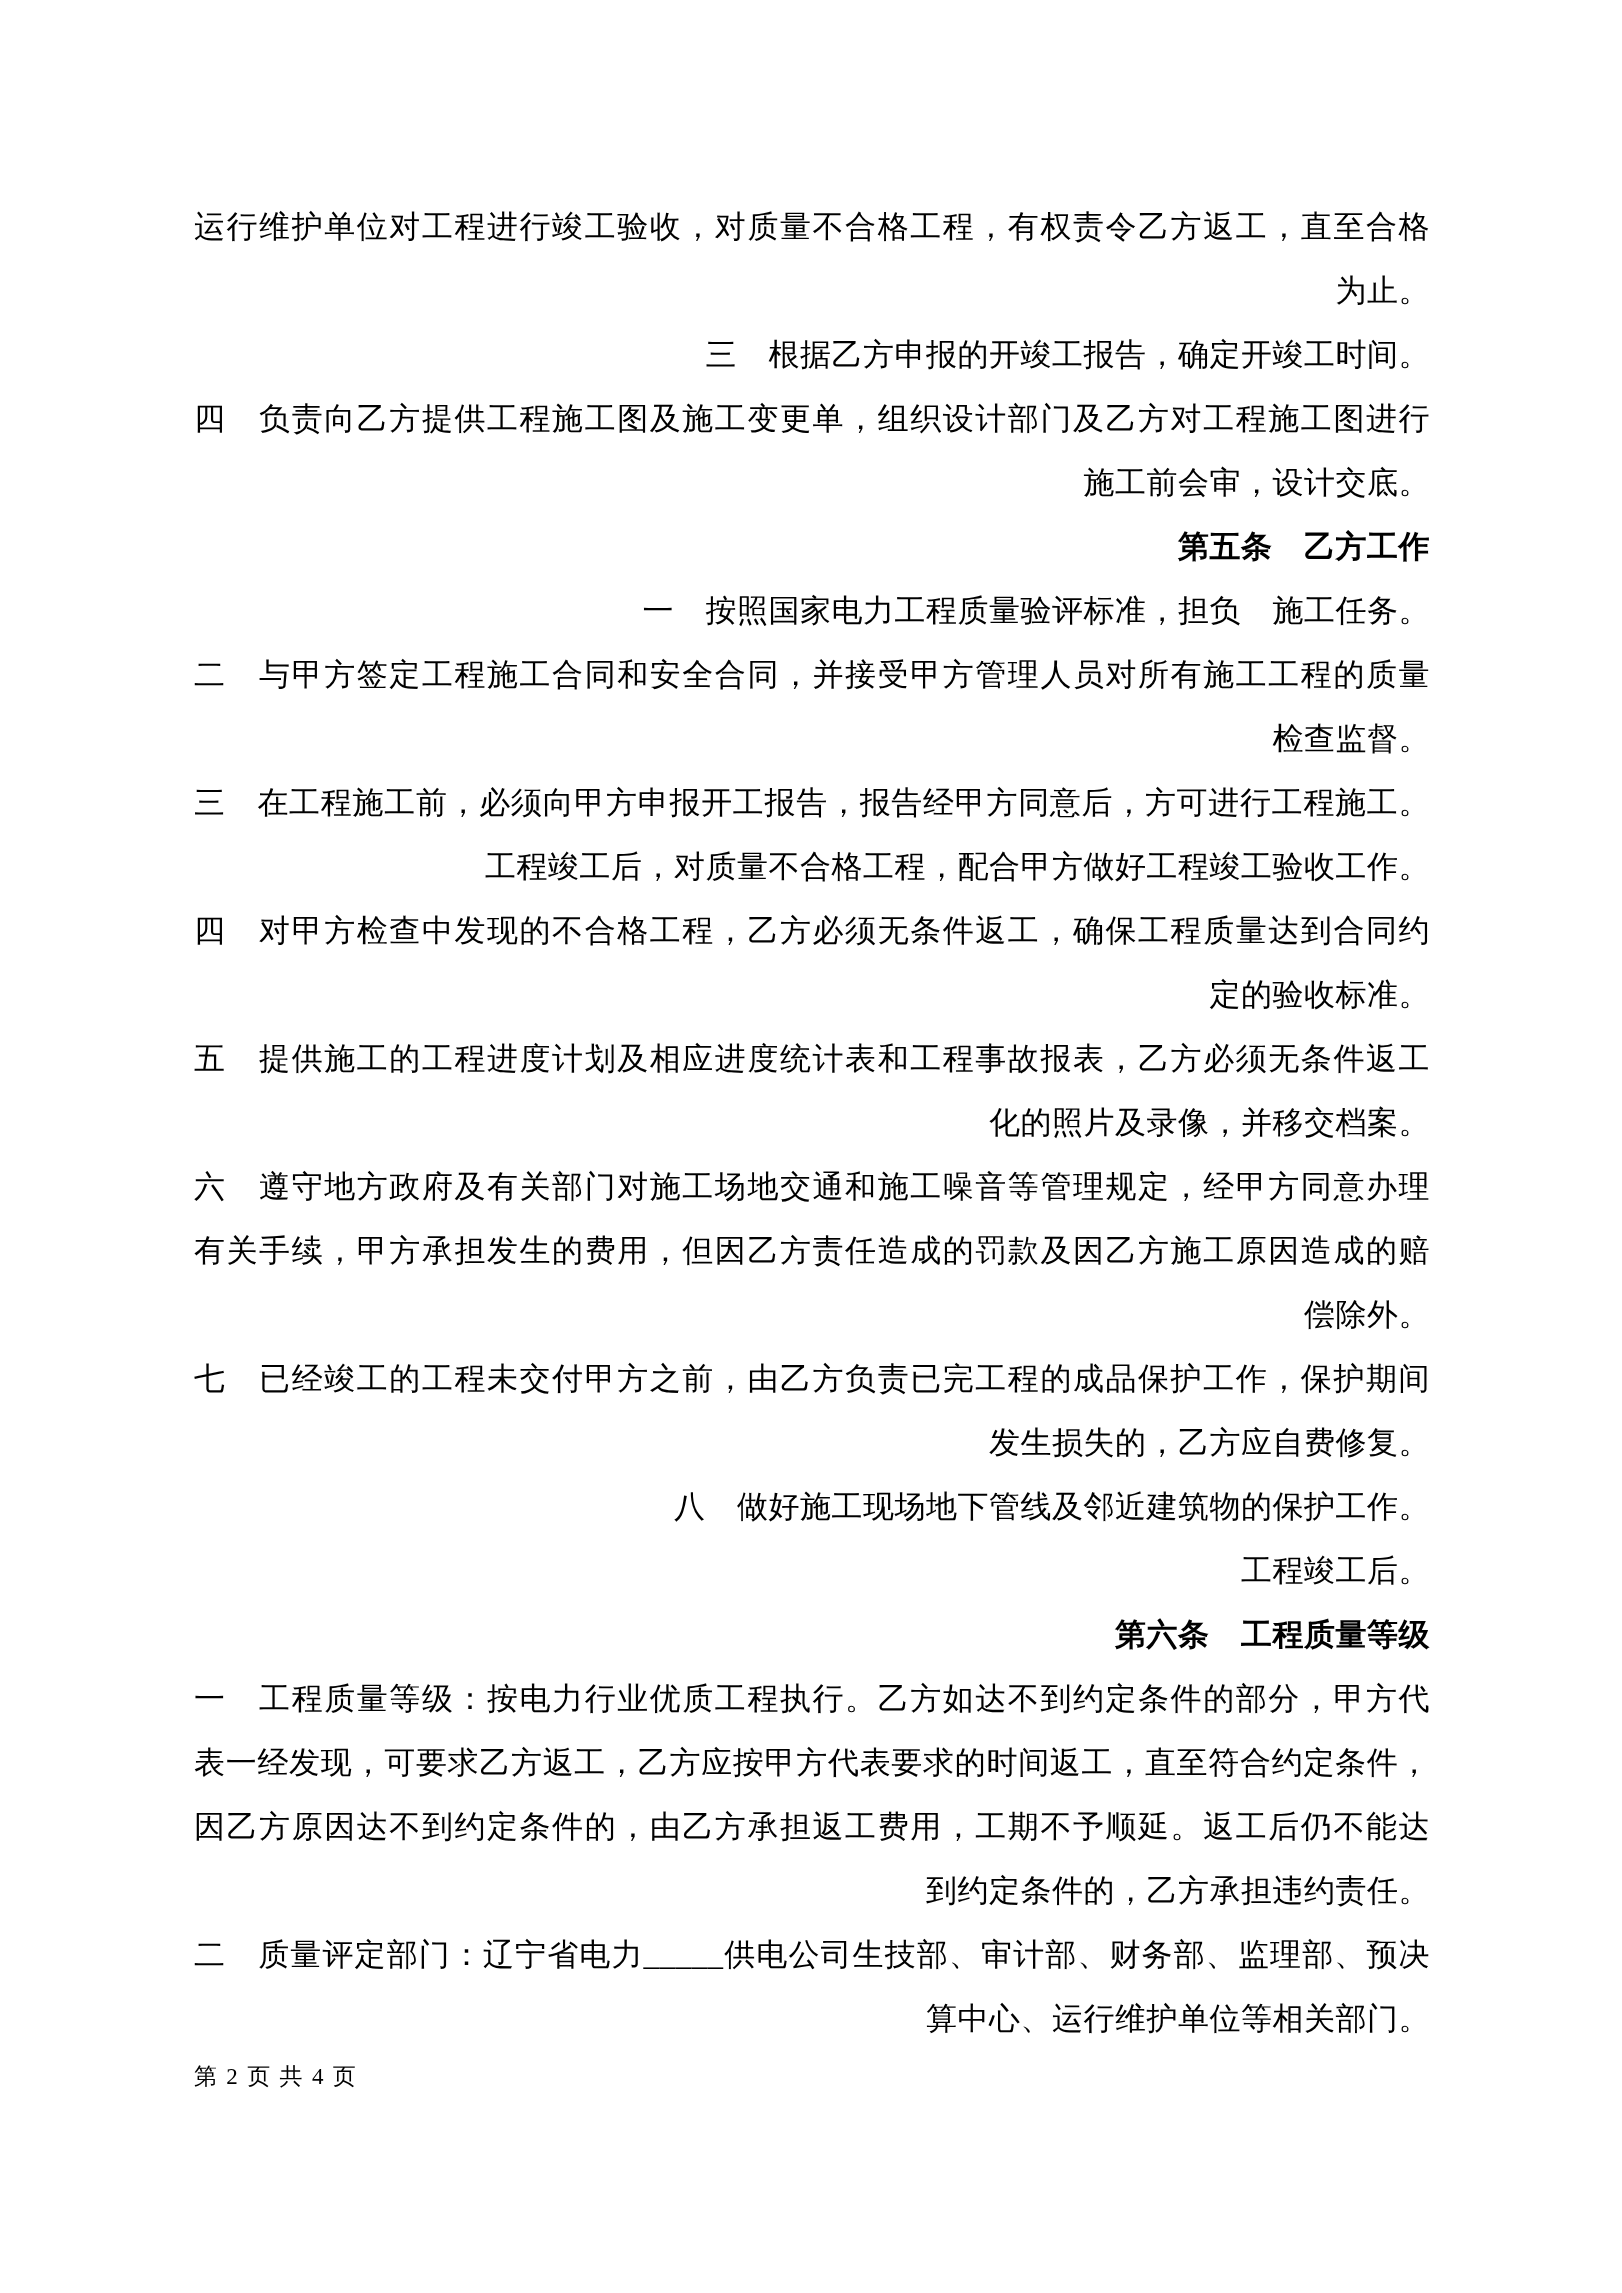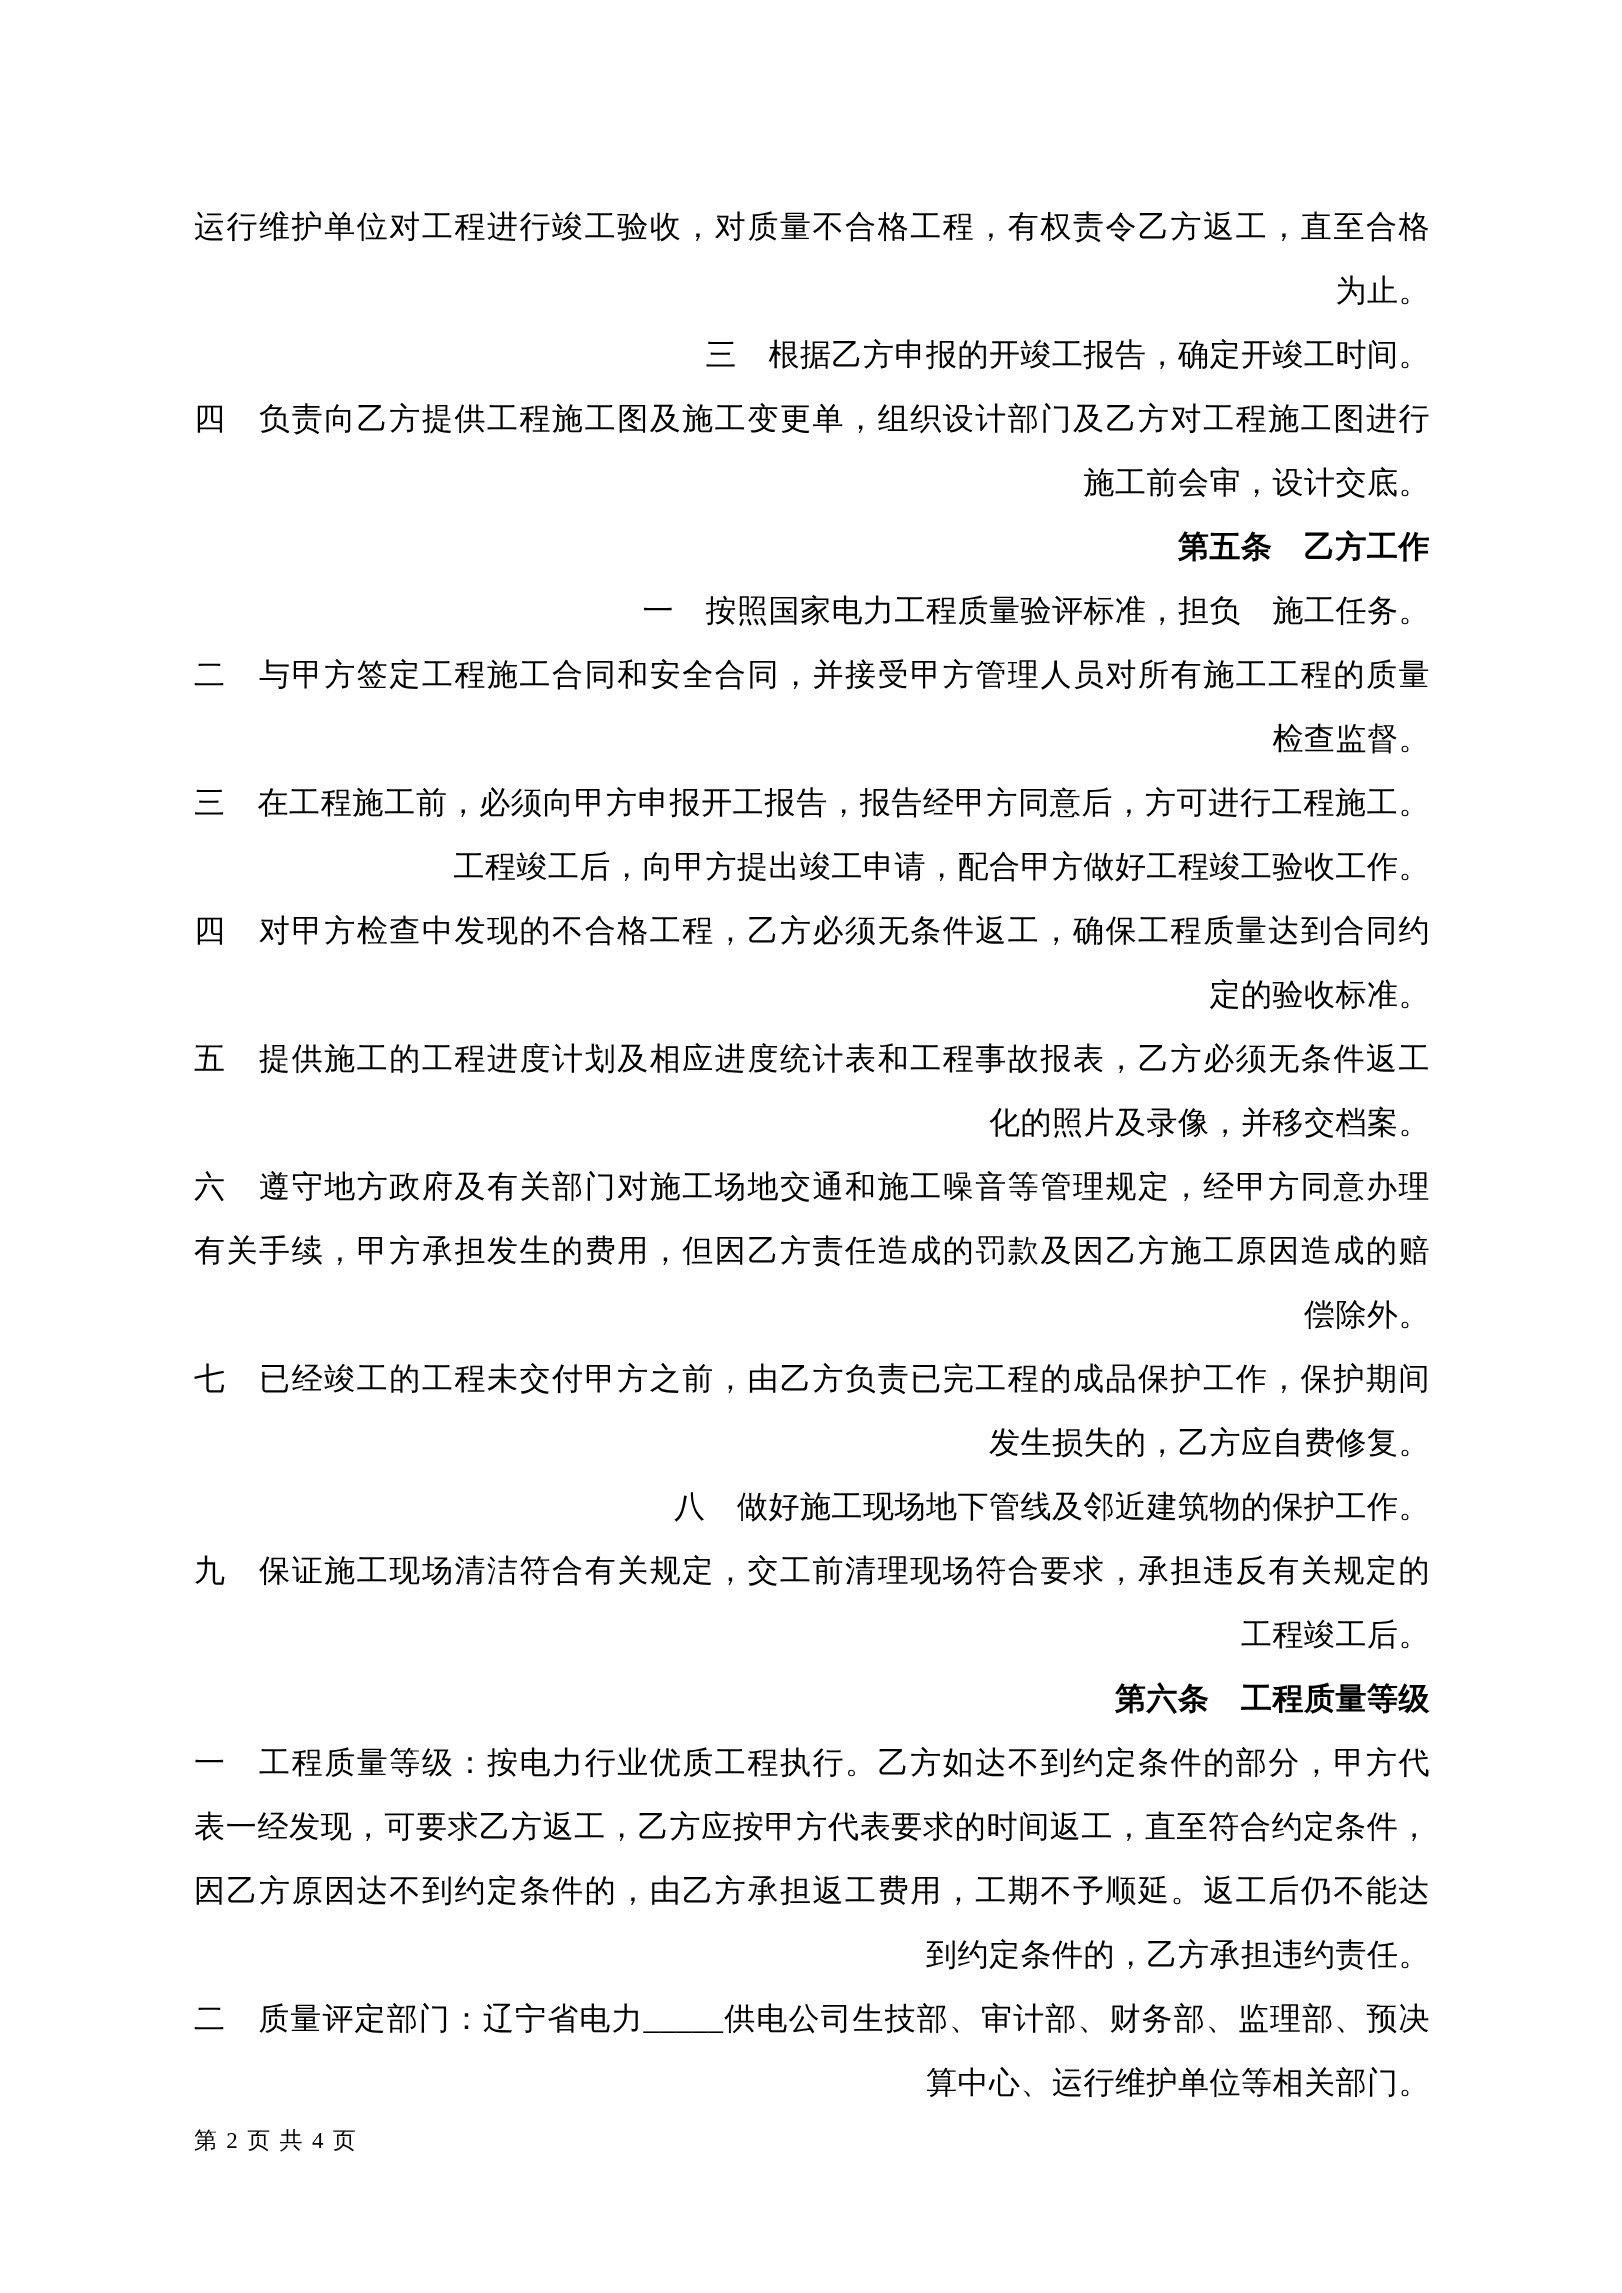--- a/index.html
+++ b/index.html
@@ -55,32 +55,31 @@
   <p class="line justify">运行维护单位对工程进行竣工验收，对质量不合格工程，有权责令乙方返工，直至合格</p>
       <p class="line">为止。</p>
       <p class="line">三　根据乙方申报的开竣工报告，确定开竣工时间。</p>
       <p class="line justify">四　负责向乙方提供工程施工图及施工变更单，组织设计部门及乙方对工程施工图进行</p>
       <p class="line">施工前会审，设计交底。</p>
       <p class="line heading">第五条　乙方工作</p>
       <p class="line">一　按照国家电力工程质量验评标准，担负　施工任务。</p>
       <p class="line justify">二　与甲方签定工程施工合同和安全合同，并接受甲方管理人员对所有施工工程的质量</p>
       <p class="line">检查监督。</p>
       <p class="line justify">三　在工程施工前，必须向甲方申报开工报告，报告经甲方同意后，方可进行工程施工。</p>
-      <p class="line">工程竣工后，向甲方提出竣工申请，配合甲方做好工程竣工验收工作。</p>
+      <p class="line">工程竣工后，对质量不合格工程，配合甲方做好工程竣工验收工作。</p>
       <p class="line justify">四　对甲方检查中发现的不合格工程，乙方必须无条件返工，确保工程质量达到合同约</p>
       <p class="line">定的验收标准。</p>
       <p class="line justify">五　提供施工的工程进度计划及相应进度统计表和工程事故报表，乙方必须无条件返工</p>
       <p class="line">化的照片及录像，并移交档案。</p>
       <p class="line justify">六　遵守地方政府及有关部门对施工场地交通和施工噪音等管理规定，经甲方同意办理</p>
       <p class="line justify">有关手续，甲方承担发生的费用，但因乙方责任造成的罚款及因乙方施工原因造成的赔</p>
       <p class="line">偿除外。</p>
       <p class="line justify">七　已经竣工的工程未交付甲方之前，由乙方负责已完工程的成品保护工作，保护期间</p>
       <p class="line">发生损失的，乙方应自费修复。</p>
       <p class="line">八　做好施工现场地下管线及邻近建筑物的保护工作。</p>
-      <p class="line justify">九　保证施工现场清洁符合有关规定，交工前清理现场符合要求，承担违反有关规定的</p>
       <p class="line">工程竣工后。</p>
       <p class="line heading">第六条　工程质量等级</p>
       <p class="line justify">一　工程质量等级：按电力行业优质工程执行。乙方如达不到约定条件的部分，甲方代</p>
       <p class="line justify">表一经发现，可要求乙方返工，乙方应按甲方代表要求的时间返工，直至符合约定条件，</p>
       <p class="line justify">因乙方原因达不到约定条件的，由乙方承担返工费用，工期不予顺延。返工后仍不能达</p>
       <p class="line">到约定条件的，乙方承担违约责任。</p>
       <p class="line justify">二　质量评定部门：辽宁省电力_____供电公司生技部、审计部、财务部、监理部、预决</p>
       <p class="line">算中心、运行维护单位等相关部门。</p>
     </main>
   <div class="footer">

